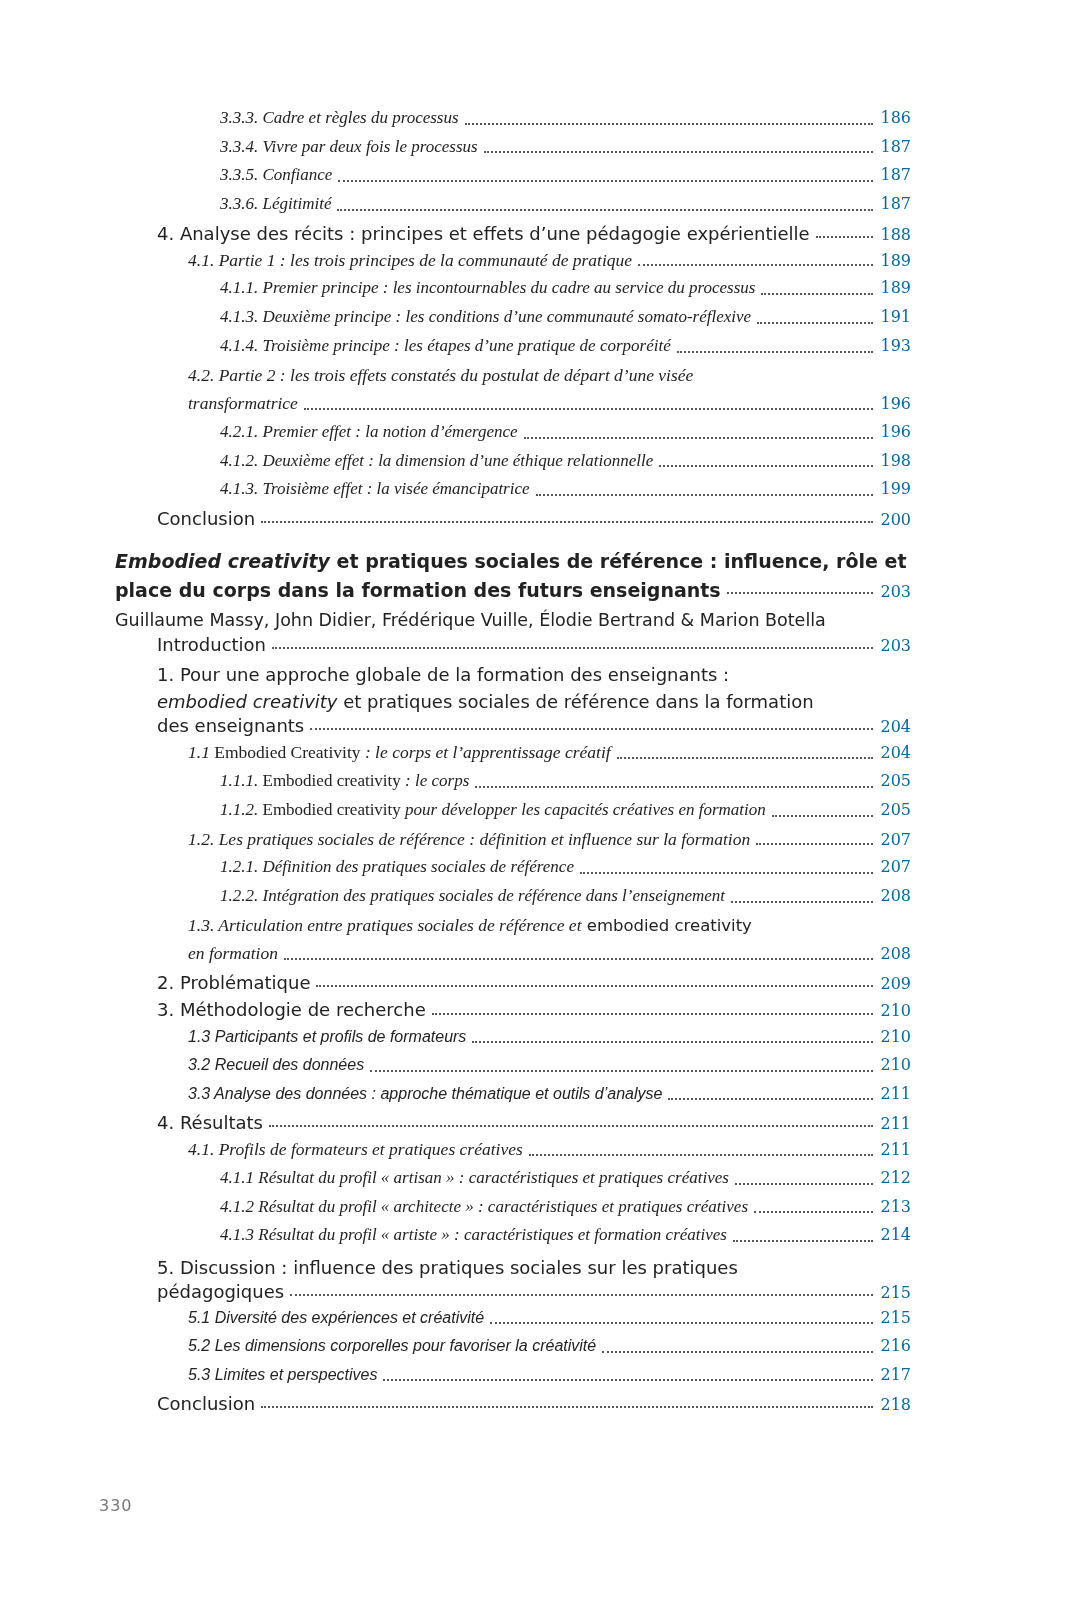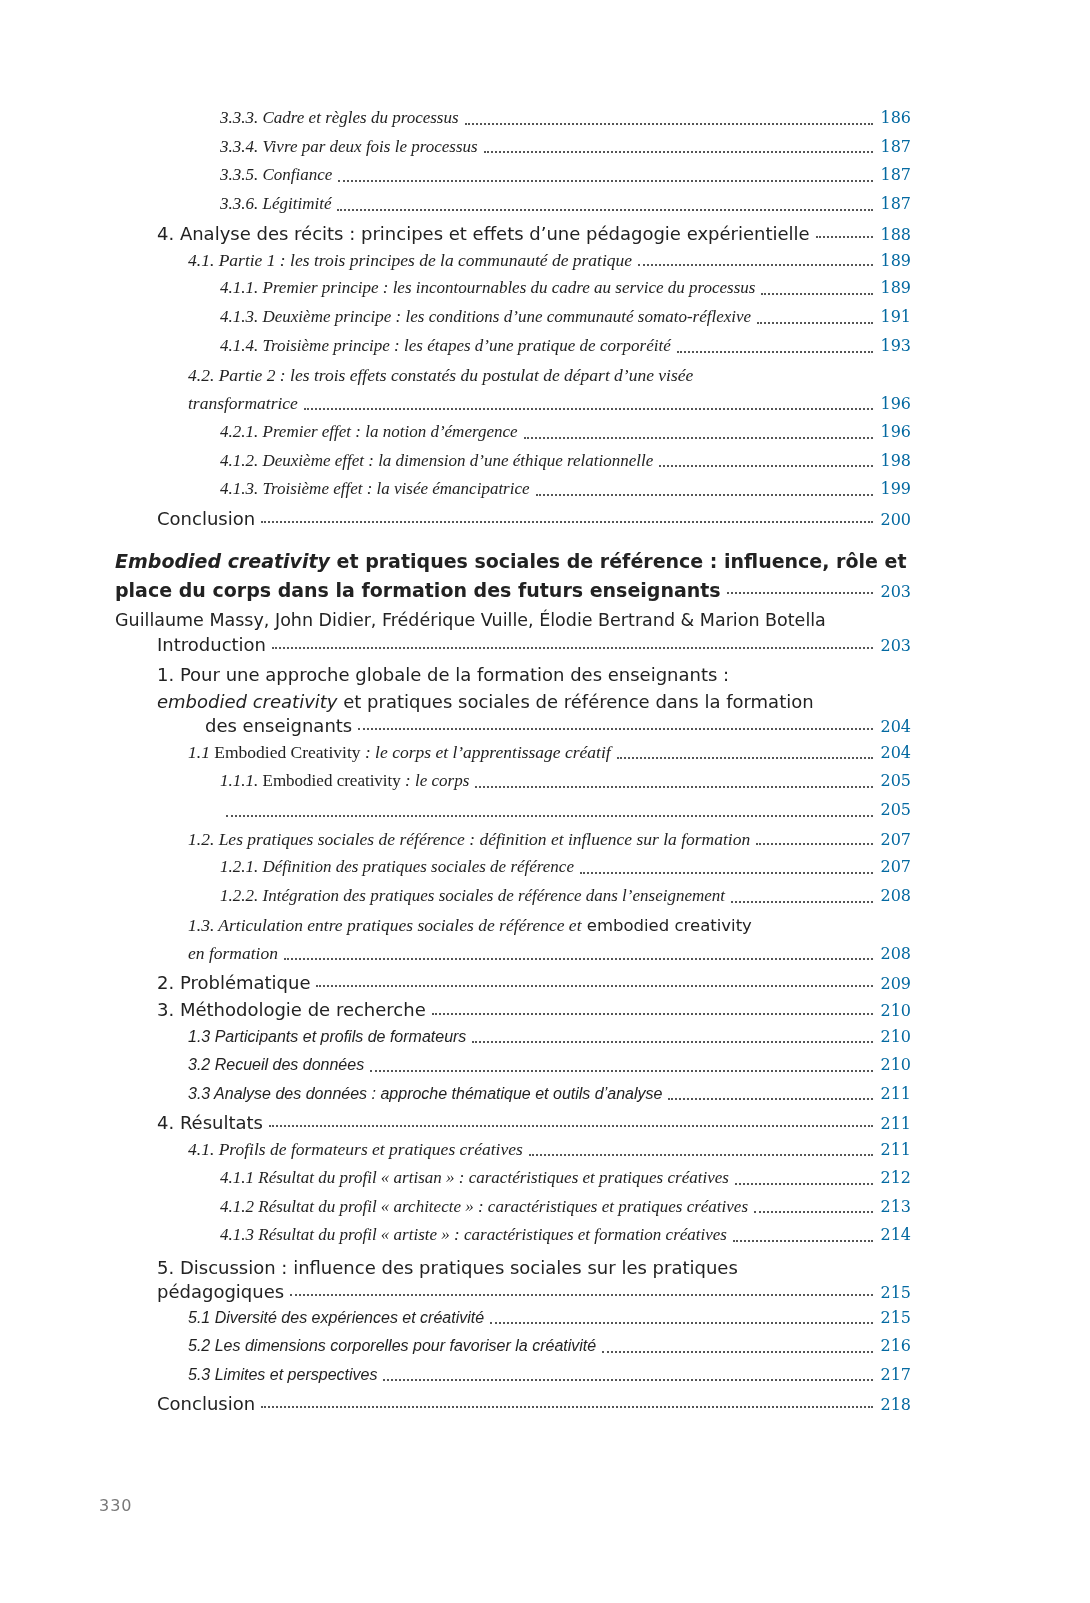--- a/index.html
+++ b/index.html
@@ -136,40 +136,41 @@
 
     <div class="row l1s">
         <span class="txt">Introduction</span>
         <span class="lead"></span>
         <span class="pg">203</span>
       </div>
 
     <div class="l1b">
       <span class="l1b-line">1. Pour une approche globale de la formation des enseignants :</span>
       <span class="l1b-line"><span style="font-style:italic;">embodied creativity</span><span> et pratiques sociales de référence dans la formation</span></span>
-      <div class="row" style="height:27px;margin-left:48px;">
+      <div class="row" style="height:27px;">
           <span class="txt">des enseignants</span>
           <span class="lead"></span>
           <span class="pg">204</span>
         </div>
     </div>
 
     <div class="row l2m">
         <span class="txt"><span class="i">1.1</span><span> Embodied Creativity</span><span class="i"> : le corps et l’apprentissage créatif</span></span>
         <span class="lead"></span>
         <span class="pg">204</span>
       </div>
 
     <div class="row l3m">
         <span class="txt"><span class="i">1.1.1.</span><span> Embodied creativity</span><span class="i"> : le corps</span></span>
         <span class="lead"></span>
         <span class="pg">205</span>
       </div>
 
     <div class="row l3m">
+        <span class="txt"><span class="i">1.1.2.</span><span> Embodied creativity</span><span class="i"> pour développer les capacités créatives en formation</span></span>
         <span class="lead"></span>
         <span class="pg">205</span>
       </div>
 
     <div class="row l2">
         <span class="txt">1.2. Les pratiques sociales de référence : définition et influence sur la formation</span>
         <span class="lead"></span>
         <span class="pg">207</span>
       </div>
 

